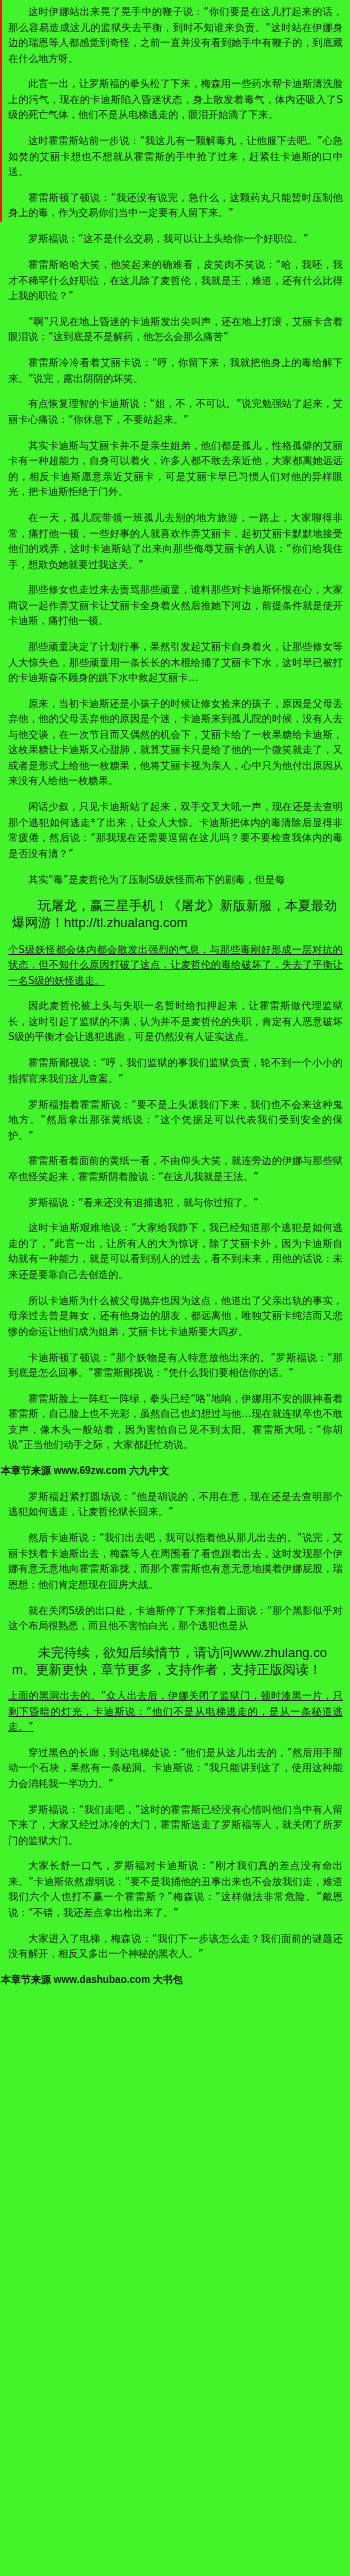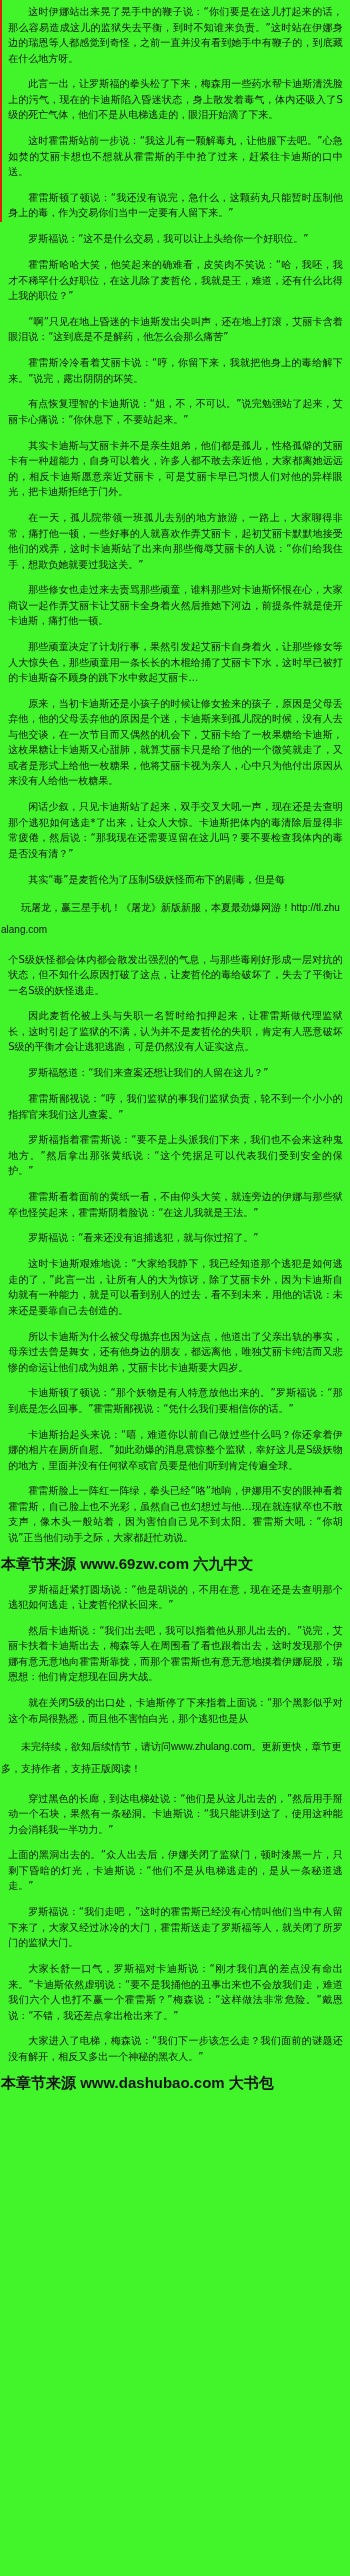--- a/index.html
+++ b/index.html
@@ -20,39 +20,40 @@
     height: 222px;
   }
   .para {
     margin: 0 0 10.3px 0;
     font-size: 10px;
     line-height: 15.5px;
     text-align: justify;
     text-indent: 2em;
     word-break: break-all;
   }
-  .cont { text-indent: 0; }
+  .cont { text-indent: 0; text-decoration: underline; }
   .source {
     margin: 0 0 10.3px -7.2px;
-    font-size: 15px;
+    font-size: 10px;
     font-weight: bold;
     line-height: 15.5px;
     text-indent: 0;
     text-align: left;
     font-family: "Liberation Sans", sans-serif;
     word-break: break-all;
   }
   .ad {
     margin: 0 0 10.3px -7.2px;
-    font-size: 10px;
-    line-height: 22px;
+    font-size: 13px;
+    line-height: 17px;
     text-indent: 2em;
     text-align: left;
     font-family: "Liberation Sans", sans-serif;
     word-break: break-all;
+    padding-left: 11px;
   }
 </style>
 </head>
 <body>
 
 <div class="page" style="background: rgb(66, 244, 42); color: rgb(22, 22, 22);">
   <div class="red-strip" style="background: rgb(221, 34, 0);"></div>
   <div>
       <p class="para">这时伊娜站出来晃了晃手中的鞭子说：“你们要是在这儿打起来的话，那么容易造成这儿的监狱失去平衡，到时不知谁来负责。”这时站在伊娜身边的瑞恩等人都感觉到奇怪，之前一直并没有看到她手中有鞭子的，到底藏在什么地方呀。</p>
       <p class="para">此言一出，让罗斯福的拳头松了下来，梅森用一些药水帮卡迪斯清洗脸上的污气，现在的卡迪斯陷入昏迷状态，身上散发着毒气，体内还吸入了S级的死亡气体，他们不是从电梯逃走的，眼泪开始滴了下来。</p>
@@ -66,36 +67,34 @@
       <p class="para">其实卡迪斯与艾丽卡并不是亲生姐弟，他们都是孤儿，性格孤僻的艾丽卡有一种超能力，自身可以着火，许多人都不敢去亲近他，大家都离她远远的，相反卡迪斯愿意亲近艾丽卡，可是艾丽卡早已习惯人们对他的异样眼光，把卡迪斯拒绝于门外。</p>
       <p class="para">在一天，孤儿院带领一班孤儿去别的地方旅游，一路上，大家聊得非常，痛打他一顿，一些好事的人就喜欢作弄艾丽卡，起初艾丽卡默默地接受他们的戏弄，这时卡迪斯站了出来向那些侮辱艾丽卡的人说：“你们给我住手，想欺负她就要过我这关。”</p>
       <p class="para">那些修女也走过来去责骂那些顽童，谁料那些对卡迪斯怀恨在心，大家商议一起作弄艾丽卡让艾丽卡全身着火然后推她下河边，前提条件就是使开卡迪斯，痛打他一顿。</p>
       <p class="para">那些顽童决定了计划行事，果然引发起艾丽卡自身着火，让那些修女等人大惊失色，那些顽童用一条长长的木棍给捅了艾丽卡下水，这时早已被打的卡迪斯奋不顾身的跳下水中救起艾丽卡…</p>
       <p class="para">原来，当初卡迪斯还是小孩子的时候让修女捡来的孩子，原因是父母丢弃他，他的父母丢弃他的原因是个迷，卡迪斯来到孤儿院的时候，没有人去与他交谈，在一次节目而又偶然的机会下，艾丽卡给了一枚果糖给卡迪斯，这枚果糖让卡迪斯又心甜肺，就算艾丽卡只是给了他的一个微笑就走了，又或者是形式上给他一枚糖果，他将艾丽卡视为亲人，心中只为他付出原因从来没有人给他一枚糖果。</p>
       <p class="para">闲话少叙，只见卡迪斯站了起来，双手交叉大吼一声，现在还是去查明那个逃犯如何逃走*了出来，让众人大惊。卡迪斯把体内的毒清除后显得非常疲倦，然后说：“那我现在还需要逗留在这儿吗？要不要检查我体内的毒是否没有清？”</p>
       <p class="para">其实“毒”是麦哲伦为了压制S级妖怪而布下的剧毒，但是每</p>
       <p class="ad">玩屠龙，赢三星手机！《屠龙》新版新服，本夏最劲爆网游！http://tl.zhualang.com</p>
       <p class="para cont">个S级妖怪都会体内都会散发出强烈的气息，与那些毒刚好形成一层对抗的状态，但不知什么原因打破了这点，让麦哲伦的毒给破坏了，失去了平衡让一名S级的妖怪逃走。</p>
       <p class="para">因此麦哲伦被上头与失职一名暂时给扣押起来，让霍雷斯做代理监狱长，这时引起了监狱的不满，认为并不是麦哲伦的失职，肯定有人恶意破坏S级的平衡才会让逃犯逃跑，可是仍然没有人证实这点。</p>
-      <p class="para">罗斯福怒道：“我们来查案还想让我们的人留在这儿？”</p>
       <p class="para">霍雷斯鄙视说：“哼，我们监狱的事我们监狱负责，轮不到一个小小的指挥官来我们这儿查案。”</p>
       <p class="para">罗斯福指着霍雷斯说：“要不是上头派我们下来，我们也不会来这种鬼地方。”然后拿出那张黄纸说：“这个凭据足可以代表我们受到安全的保护。”</p>
       <p class="para">霍雷斯看着面前的黄纸一看，不由仰头大笑，就连旁边的伊娜与那些狱卒也怪笑起来，霍雷斯阴着脸说：“在这儿我就是王法。”</p>
       <p class="para">罗斯福说：“看来还没有追捕逃犯，就与你过招了。”</p>
       <p class="para">这时卡迪斯艰难地说：“大家给我静下，我已经知道那个逃犯是如何逃走的了，”此言一出，让所有人的大为惊讶，除了艾丽卡外，因为卡迪斯自幼就有一种能力，就是可以看到别人的过去，看不到未来，用他的话说：未来还是要靠自己去创造的。</p>
       <p class="para">所以卡迪斯为什么被父母抛弃也因为这点，他道出了父亲出轨的事实，母亲过去曾是舞女，还有他身边的朋友，都远离他，唯独艾丽卡纯洁而又悲惨的命运让他们成为姐弟，艾丽卡比卡迪斯要大四岁。</p>
       <p class="para">卡迪斯顿了顿说：“那个妖物是有人特意放他出来的。”罗斯福说：“那到底是怎么回事。”霍雷斯鄙视说：“凭什么我们要相信你的话。”</p>
-      <p class="para">卡迪斯抬起头来说：“嘻，难道你以前自己做过些什么吗？你还拿着伊娜的相片在厕所自慰。”如此劲爆的消息震惊整个监狱，幸好这儿是S级妖物的地方，里面并没有任何狱卒或官员要是他们听到肯定传遍全球。</p>
       <p class="para">霍雷斯脸上一阵红一阵绿，拳头已经“咯”地响，伊娜用不安的眼神看着霍雷斯，自己脸上也不光彩，虽然自己也幻想过与他…现在就连狱卒也不敢支声，像木头一般站着，因为害怕自己见不到太阳。霍雷斯大吼：“你胡说”正当他们动手之际，大家都赶忙劝说。</p>
       <p class="source">本章节来源 www.69zw.com 六九中文</p>
       <p class="para">罗斯福赶紧打圆场说：“他是胡说的，不用在意，现在还是去查明那个逃犯如何逃走，让麦哲伦狱长回来。”</p>
       <p class="para">然后卡迪斯说：“我们出去吧，我可以指着他从那儿出去的。”说完，艾丽卡扶着卡迪斯出去，梅森等人在周围看了看也跟着出去，这时发现那个伊娜有意无意地向霍雷斯靠拢，而那个霍雷斯也有意无意地摸着伊娜屁股，瑞恩想：他们肯定想现在回房大战。</p>
       <p class="para">就在关闭S级的出口处，卡迪斯停了下来指着上面说：“那个黑影似乎对这个布局很熟悉，而且他不害怕白光，那个逃犯也是从</p>
       <p class="ad">未完待续，欲知后续情节，请访问www.zhulang.com。更新更快，章节更多，支持作者，支持正版阅读！</p>
+      <p class="para cont">上面的黑洞出去的。”众人出去后，伊娜关闭了监狱门，顿时漆黑一片，只剩下昏暗的灯光，卡迪斯说：“他们不是从电梯逃走的，是从一条秘道逃走。”</p>
       <p class="para">穿过黑色的长廊，到达电梯处说：“他们是从这儿出去的，”然后用手掰动一个石块，果然有一条秘洞。卡迪斯说：“我只能讲到这了，使用这种能力会消耗我一半功力。”</p>
-      <p class="para cont">上面的黑洞出去的。”众人出去后，伊娜关闭了监狱门，顿时漆黑一片，只剩下昏暗的灯光，卡迪斯说：“他们不是从电梯逃走的，是从一条秘道逃走。”</p>
       <p class="para">罗斯福说：“我们走吧，”这时的霍雷斯已经没有心情叫他们当中有人留下来了，大家又经过冰冷的大门，霍雷斯送走了罗斯福等人，就关闭了所罗门的监狱大门。</p>
       <p class="para">大家长舒一口气，罗斯福对卡迪斯说：“刚才我们真的差点没有命出来。”卡迪斯依然虚弱说：“要不是我捅他的丑事出来也不会放我们走，难道我们六个人也打不赢一个霍雷斯？”梅森说：“这样做法非常危险。”戴恩说：“不错，我还差点拿出枪出来了。”</p>
       <p class="para">大家进入了电梯，梅森说：“我们下一步该怎么走？我们面前的谜题还没有解开，相反又多出一个神秘的黑衣人。”</p>
       <p class="source">本章节来源 www.dashubao.com 大书包</p>
     </div>
 </div>
 
 
 </body></html>

